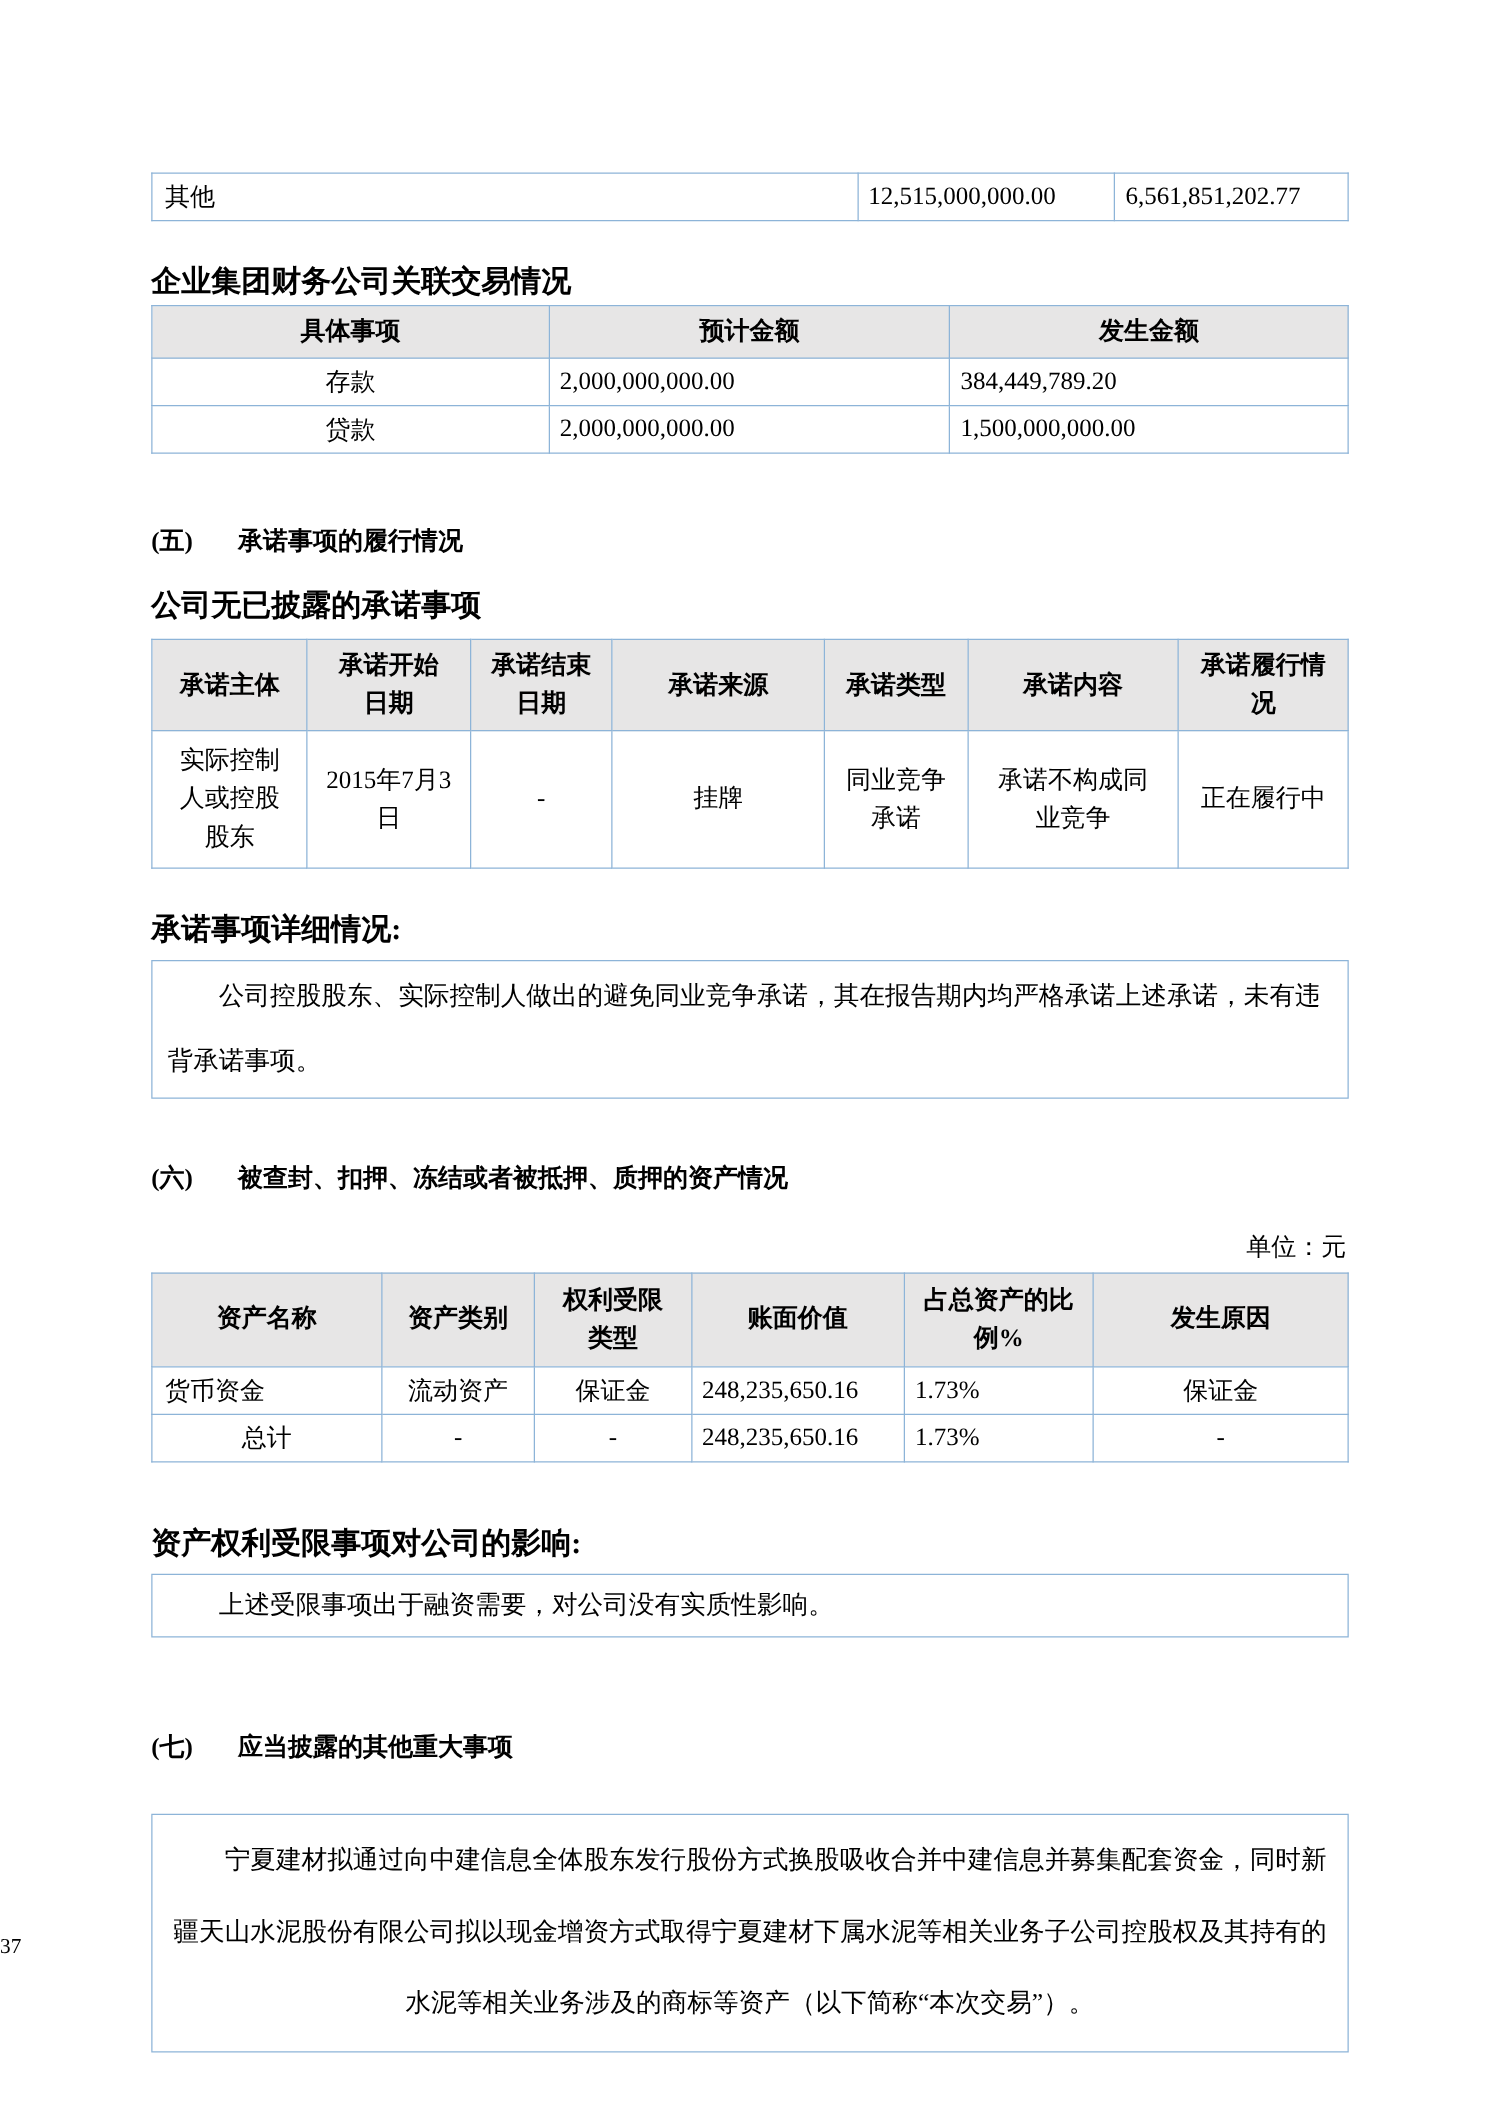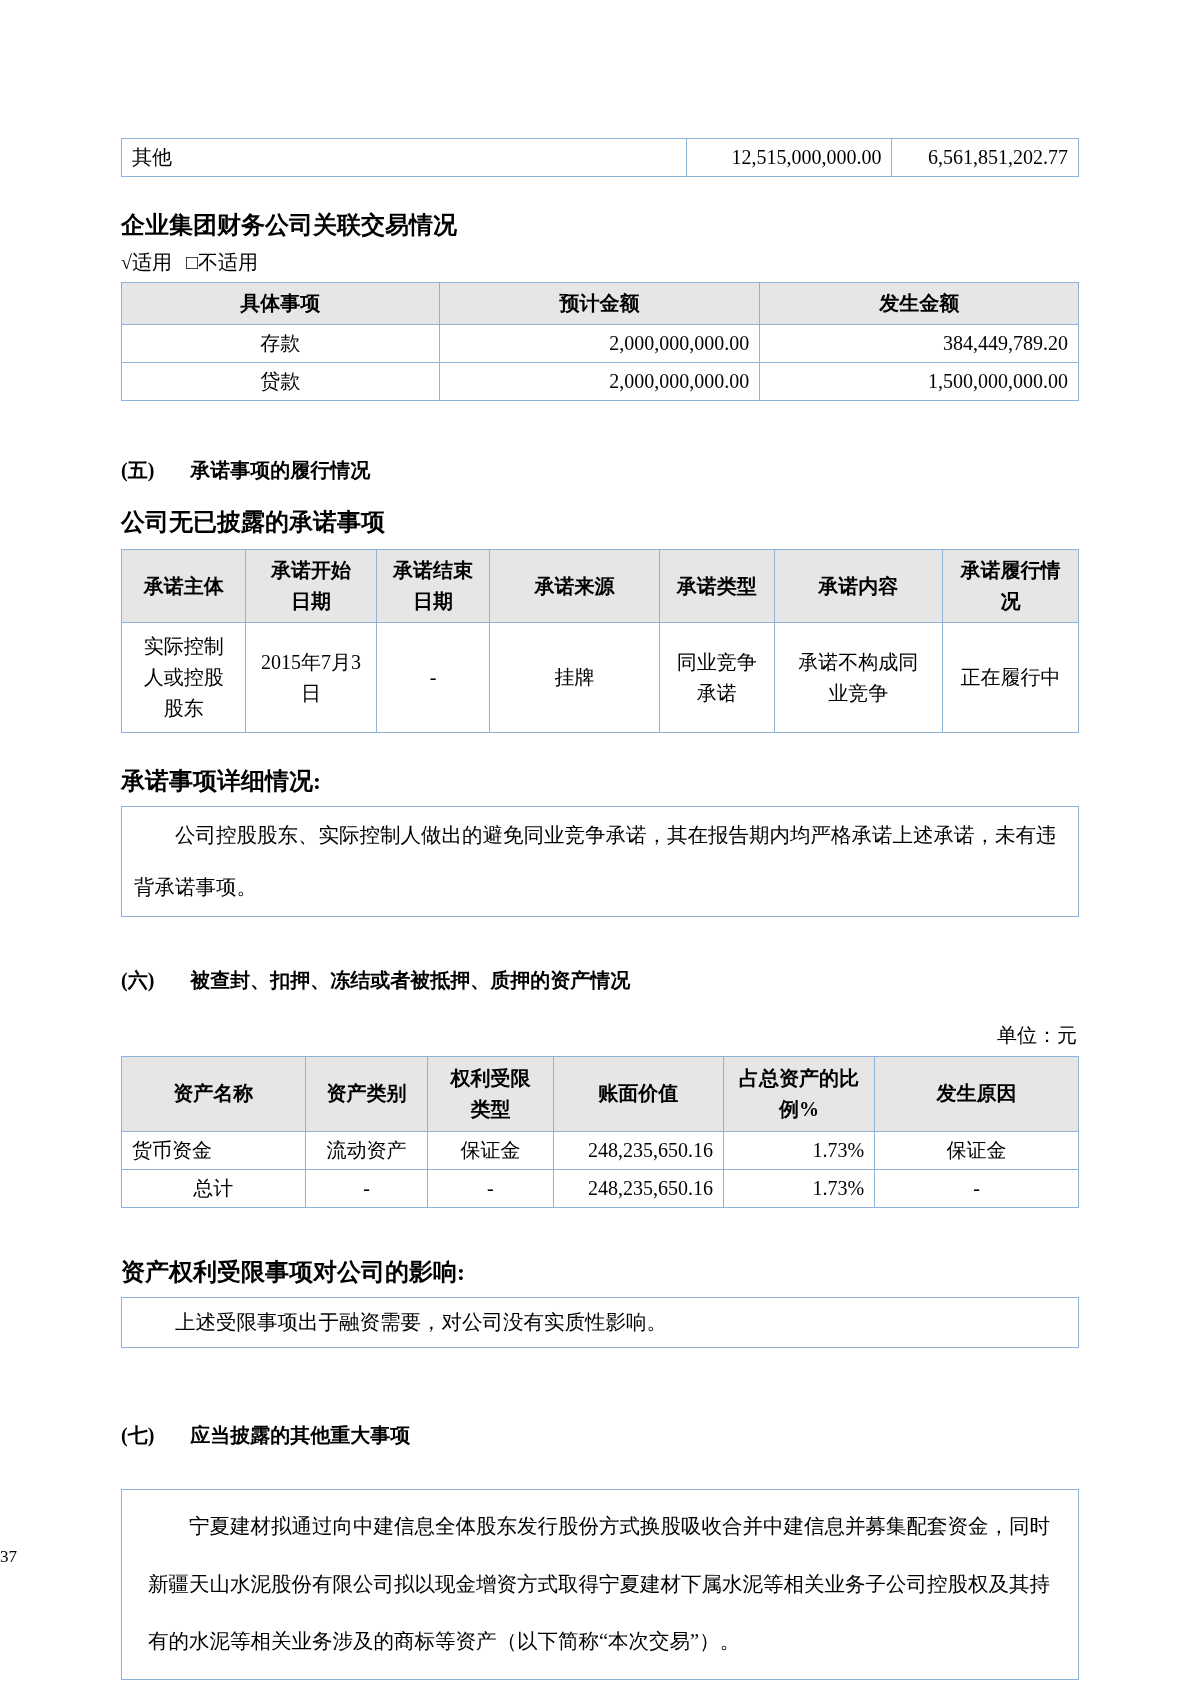--- a/index.html
+++ b/index.html
@@ -32,21 +32,21 @@
   }
   table.t th {
     background: #e7e6e6;
     font-weight: bold;
     text-align: center;
     line-height: 1.55;
     margin-left: 16px;
   }
   .lft { text-align: left;  padding-left: 10px !important; }
   .ctr { text-align: center; }
-  .num { text-align: right; padding-right: 10px !important; }
+  .num { text-align: left; padding-right: 10px !important; }
   .bold { font-weight: bold; }
   table.commit td { text-align: center; padding: 8px 14px; line-height: 1.55; }
   table.commit th { padding: 5px 15px; }
   table.assets th { padding: 6px 14px; }
   table.assets td { padding: 5px 8px; }
   .total-row td { padding-top: 4px; padding-bottom: 4px; }
   
   .doc-title {
     font-size: 24px; font-weight: bold;
     margin-top: 32px;
@@ -62,21 +62,21 @@
   .unit-line { font-size: 20px; text-align: right; padding-right: 2px; }
   
   .text-box {
     border: 1.5px solid #8db4d8;
     font-size: 20.5px;
     padding: 2px 12px;
   }
   .text-box p { text-indent: 2em; }
   .box-wide p { line-height: 2.55; }
   .box-single p { line-height: 1.85; padding: 4px 0; }
-  .box-tall { padding: 8px 26px; }
+  .box-tall { padding: 8px 10px; text-align: center; }
   .box-tall p { line-height: 2.8; }
   
   .mt-s5 { margin-top: 56px; }
   .mt-note { margin-top: 22px; }
   .mt-t3 { margin-top: 11px; }
   .mt-detail { margin-top: 32px; font-family: Liberation Serif, serif; }
   .mt-box1 { margin-top: 9px; }
   .mt-s6 { margin-top: 50px; }
   .mt-unit { margin-top: 28px; }
   .mt-t4 { margin-top: 7px; }
@@ -107,23 +107,20 @@
     <tbody>
       <tr>
         <td class="lft">其他</td>
         <td class="num">12,515,000,000.00</td>
         <td class="num">6,561,851,202.77</td>
       </tr>
     </tbody>
   </table>
 
   <div class="doc-title">企业集团财务公司关联交易情况</div>
-  <div class="check-line">
-    <span>√适用</span><span class="gap"></span><span>□不适用</span>
-  </div>
 
   <table class="t mt-t2">
     <colgroup>
         <col style="width:33.2%">
         <col style="width:33.5%">
         <col style="width:33.3%">
       </colgroup>
     <thead>
       <tr>
         <th>具体事项</th>

